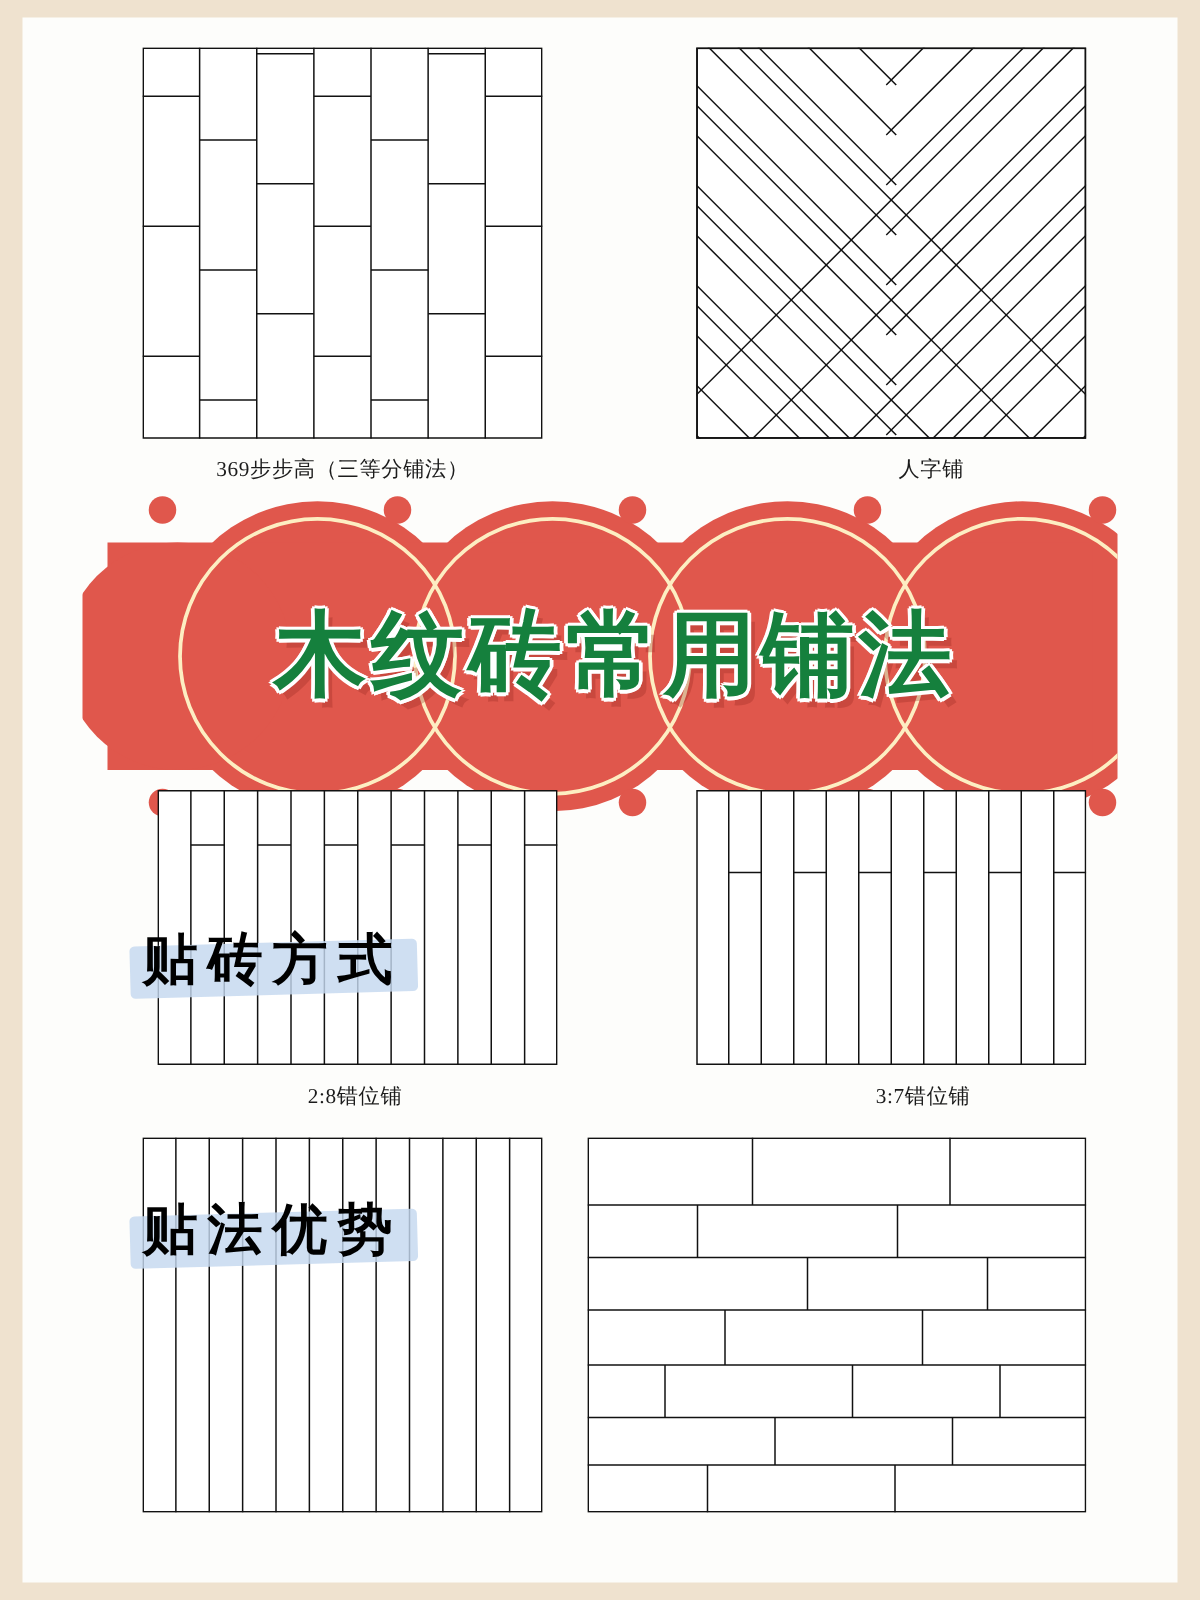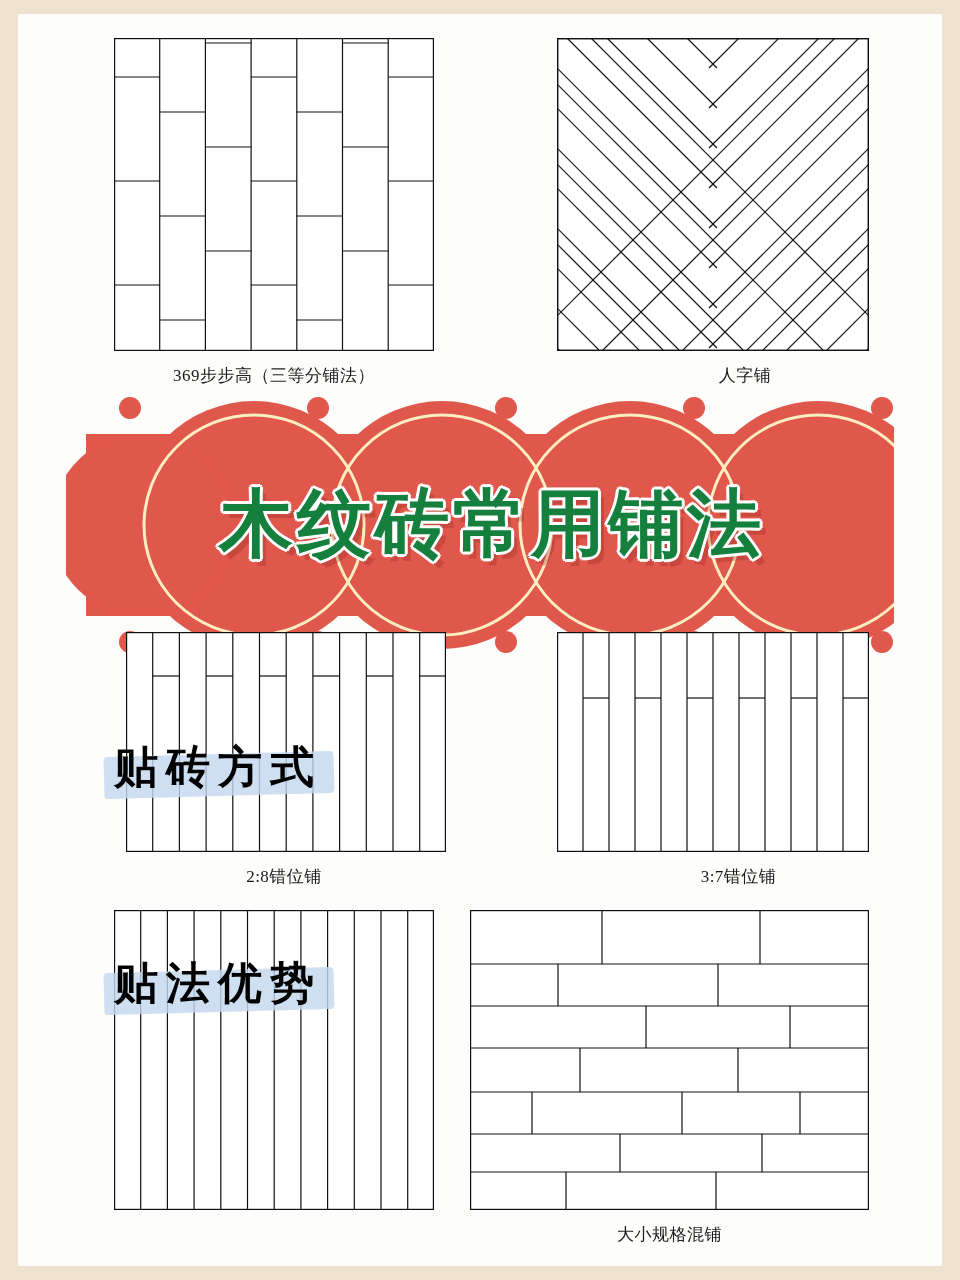--- a/index.html
+++ b/index.html
@@ -324,21 +324,20 @@
         <line x1="212" y1="182" x2="212" y2="224"></line>
         <line x1="330" y1="182" x2="330" y2="224"></line>
 
         <line x1="150" y1="224" x2="150" y2="262"></line>
         <line x1="292" y1="224" x2="292" y2="262"></line>
 
         <line x1="96" y1="262" x2="96" y2="300"></line>
         <line x1="246" y1="262" x2="246" y2="300"></line>
       </g>
     </svg>
-    <div class="caption">大小规格混铺</div>
   </div>
 
   <div class="hand-label" style="left:96px; top:724px;">
     <span class="hl-hl"></span>
     <span>贴砖方式</span>
   </div>
 
   <div class="hand-label" style="left:96px; top:940px;">
     <span class="hl-hl"></span>
     <span>贴法优势</span>

